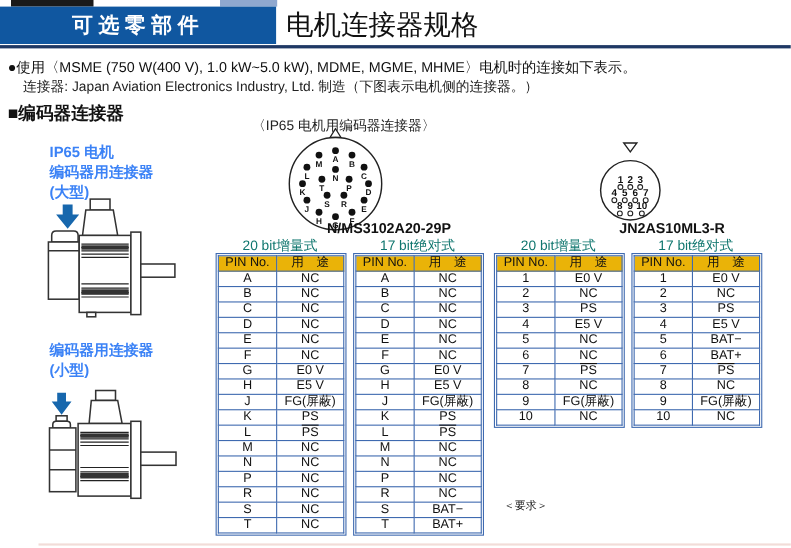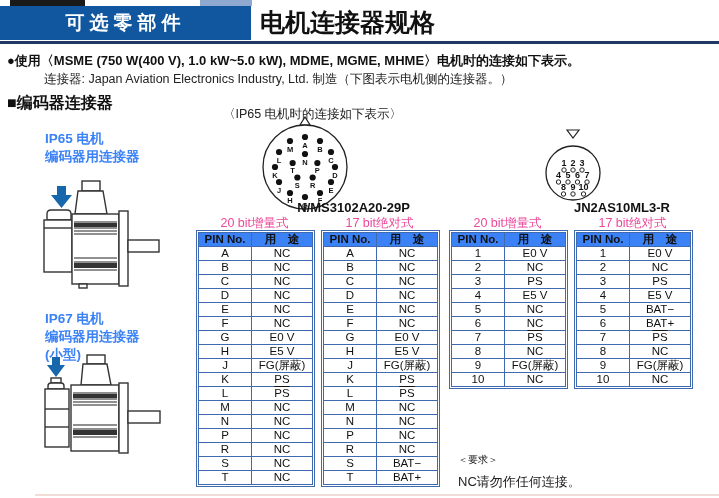--- a/index.html
+++ b/index.html
@@ -4,43 +4,43 @@
 <style>
   html,body{margin:0;padding:0;background:#fff;}
   .page{position:relative;width:719px;height:498px;background:#fff;overflow:hidden;
         font-family:"Liberation Sans","DejaVu Sans",sans-serif;color:#111;}
   
   .bar-black{position:absolute;left:10px;top:0;width:75px;height:6px;background:#1a1a1a;}
   .bar-blue{position:absolute;left:200px;top:0;width:52px;height:6px;background:#8fa8cf;}
   .tab{position:absolute;left:0;top:6px;width:251px;height:34px;background:#1057a0;
        color:#fff;font-weight:bold;font-size:19px;letter-spacing:5px;
        display:flex;align-items:center;justify-content:center;}
-  .page-title{position:absolute;left:260px;top:6px;font-size:25px;font-weight:bold;color:#111;}
+  .page-title{position:absolute;left:260px;top:6px;font-size:25px;font-weight:normal;color:#111;}
   .rule{position:absolute;left:0;top:41px;width:719px;height:3px;background:#1f3864;}
   
-  .intro1{position:absolute;left:7px;top:52px;font-size:13px;font-weight:bold;white-space:nowrap;}
-  .intro2{position:absolute;left:21px;top:71px;font-size:12.5px;white-space:nowrap;color:#222;margin-left:23px;}
+  .intro1{position:absolute;left:7px;top:52px;font-size:13px;font-weight:normal;white-space:nowrap;}
+  .intro2{position:absolute;left:21px;top:71px;font-size:12.5px;white-space:nowrap;color:#222;}
   .sec-title{position:absolute;left:7px;top:93px;font-size:16px;font-weight:bold;}
   
   .conn-title{position:absolute;top:106px;width:195px;text-align:center;font-size:12.5px;color:#222;}
   .ct-left{left:215px;} .ct-right{left:475px;}
   .model{position:absolute;top:200px;width:195px;text-align:right;font-size:13px;font-weight:bold;}
-  .m-left{left:215px;} .m-right{left:475px;}
+  .m-left{left:215px;} .m-right{left:464px;}
   
   .diag65{position:absolute;left:258px;top:116px;}
   .diag67{position:absolute;left:539px;top:128px;}
   .diag65 text{font-size:7.5px;font-weight:bold;fill:#111;font-family:"Liberation Sans","DejaVu Sans",sans-serif;}
   .diag67 text{font-size:9px;font-weight:600;fill:#111;font-family:"Liberation Sans","DejaVu Sans",sans-serif;}
   
-  .tbl-title{position:absolute;top:215px;width:135px;text-align:center;font-size:12.5px;color:#ec4899;}
+  .tbl-title{position:absolute;top:215px;width:135px;text-align:center;font-size:12.5px;color:#0f766e;}
   .tblwrap{position:absolute;top:230px;border:1px solid #3f6ab0;padding:1px;background:#fff;}
   table.pins{border-collapse:collapse;}
   table.pins th,table.pins td{border:1px solid #3f6ab0;font-size:11.5px;height:13px;
      line-height:13px;padding:0;text-align:center;color:#111;}
-  table.pins th{background:#3b82f6;font-weight:bold;width:52px;}
+  table.pins th{background:#eab308;font-weight:normal;width:52px;}
   table.pins th+th{width:60px;margin-top:22px;}
   td.ov{text-decoration:overline;}
   .t1{left:196px;} .t2{left:321px;} .t3{left:449px;} .t4{left:574px;}
   .tt1{left:187px;} .tt2{left:312px;} .tt3{left:440px;} .tt4{left:565px;}
   
   .side-label{position:absolute;left:45px;color:#3b82f6;font-weight:bold;font-size:13.5px;line-height:18px;}
   .sl65{top:130px;} .sl67{top:310px;}
   .motor{position:absolute;left:35px;}
   .mo65{top:178px;} .mo67{top:353px;}
   
@@ -59,20 +59,21 @@
   <div class="page-title">电机连接器规格</div>
   <div class="rule"></div>
 
   <div class="intro1">●使用〈MSME (750 W(400 V), 1.0 kW~5.0 kW), MDME, MGME, MHME〉电机时的连接如下表示。</div>
   <div class="intro2">连接器: Japan Aviation Electronics Industry, Ltd. 制造（下图表示电机侧的连接器。）</div>
   <div class="sec-title">■编码器连接器</div>
 
   <div class="side-label sl65">
     <div>IP65  电机</div>
     <div>编码器用连接器</div>
+    <div>(大型)</div>
   </div>
   <svg class="motor mo65" width="145" height="112" viewBox="0 0 145 112">
     <g stroke="#333" stroke-width="1.4" fill="#fff">
       <polygon points="22,8 31,8 31,17 37,17 26.5,30 16,17 22,17" fill="#1767ad" stroke="none"></polygon>
 
       <rect x="47" y="3" width="18" height="10"></rect>
       <polygon points="43,13 68,13 72,36 40,36"></polygon>
 
       <path d="M12,42 v-6 q0,-4 4,-4 h16 q4,0 4,4 v6 z"></path>
       <rect x="9" y="42" width="28" height="52"></rect>
@@ -93,21 +94,20 @@
       <rect x="39" y="45" width="43" height="4" fill="#333" stroke="none"></rect>
       <rect x="39" y="85" width="43" height="5" fill="#333" stroke="none"></rect>
 
       <rect x="84" y="33" width="9" height="75"></rect>
       <rect x="93" y="62" width="31" height="12"></rect>
       <rect x="44" y="106" width="8" height="4"></rect>
     </g>
   </svg>
 
   <div class="side-label sl67">
-    <div>IP67  电机</div>
     <div>编码器用连接器</div>
     <div>(小型)</div>
   </div>
   <svg class="motor mo67" width="145" height="102" viewBox="0 0 145 102">
     <g stroke="#333" stroke-width="1.4" fill="#fff">
       <polygon points="17,4 25,4 25,12 30,12 21,24 12,12 17,12" fill="#1767ad" stroke="none"></polygon>
 
       <rect x="52" y="2" width="18" height="9"></rect>
       <polygon points="48,11 72,11 76,32 46,32"></polygon>
 
@@ -130,21 +130,21 @@
           <line x1="38" y1="84" x2="82" y2="84"></line>
       </g>
       <rect x="38" y="41" width="44" height="4" fill="#333" stroke="none"></rect>
       <rect x="38" y="77" width="44" height="5" fill="#333" stroke="none"></rect>
 
       <rect x="84" y="30" width="9" height="70"></rect>
       <rect x="93" y="58" width="32" height="12"></rect>
     </g>
   </svg>
 
-  <div class="conn-title ct-left">〈IP65 电机时的连接如下表示〉</div>
+  <div class="conn-title ct-left">〈IP65 电机用编码器连接器〉</div>
 
   <svg class="diag65" width="94" height="98" viewBox="0 0 94 98">
     <polygon points="47,1 42,9 52,9" fill="#fff" stroke="#222" stroke-width="1.2"></polygon>
     <circle cx="47" cy="51" r="42" fill="#fff" stroke="#222" stroke-width="1.3"></circle>
     <g id="ip65-pin-group">
         <circle cx="47" cy="21" r="3.1" fill="#111"></circle>
         <text x="47" y="31.5" text-anchor="middle">A</text>
         <circle cx="62" cy="25.019237886466843" r="3.1" fill="#111"></circle>
         <text x="62" y="35.51923788646684" text-anchor="middle">B</text>
         <circle cx="72.98076211353316" cy="36" r="3.1" fill="#111"></circle>
@@ -465,16 +465,15 @@
           </tr>
           <tr>
             <td>10</td>
             <td>NC</td>
           </tr>
         </tbody>
       </table>
   </div>
 
   <div class="note-title">＜要求＞</div>
-  <div class="note-body">NC请勿作任何连接。</div>
 
   <div class="bottom-line"></div>
 </div>
 
 </body></html>

